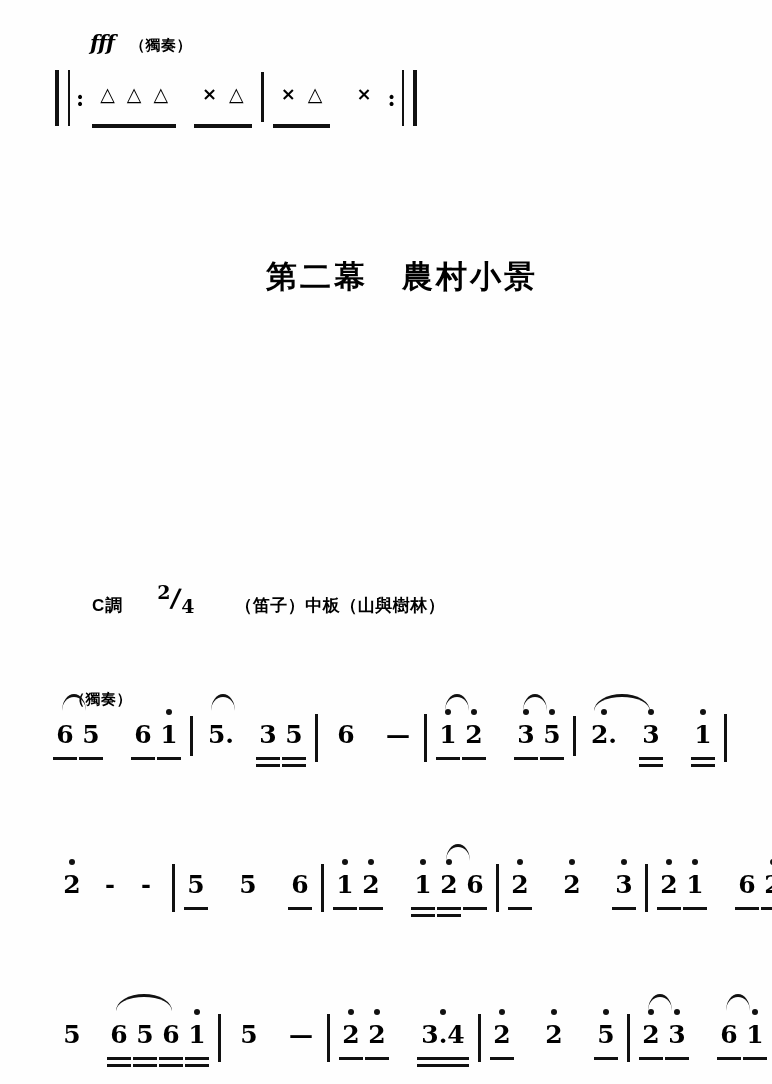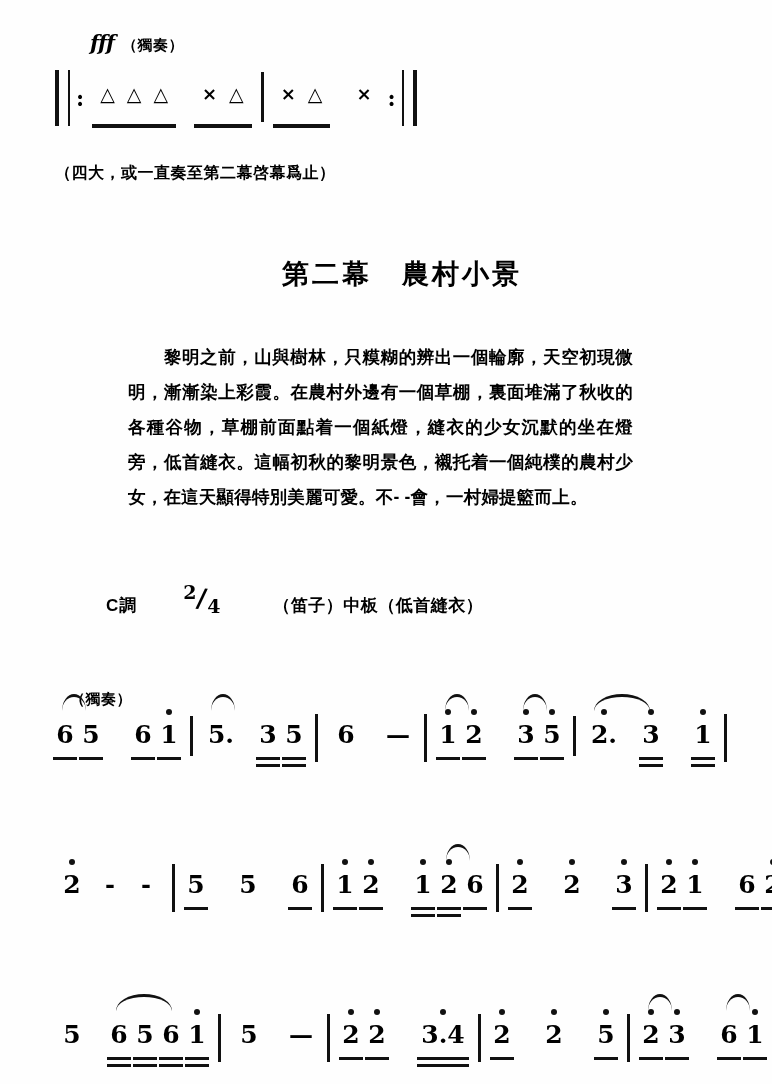--- a/index.html
+++ b/index.html
@@ -37,21 +37,21 @@
     top: 30px;
     width: 400px;
     height: 130px;
   }
   #dynamic-row {
     position: absolute;
     left: 35px;
     top: 0px;
     display: flex;
     align-items: baseline;
-    gap: 8px;
+    gap: 16px;
   }
   #dynamic-marking {
     font-family: "DejaVu Serif", "Liberation Serif", serif;
     font-weight: bold;
     font-style: italic;
     font-size: 21px;
     letter-spacing: -1px;
   }
   #dynamic-note {
     font-size: 15px;
@@ -124,21 +124,21 @@
     font-size: 16px;
   }
 
   
   #scene-title {
     position: absolute;
     left: 0;
     right: 0;
     top: 256px;
     text-align: center;
-    font-size: 27px;
+    font-size: 31px;
     font-weight: bold;
     letter-spacing: 3px;
     padding-left: 32px;
   }
 
   
   #stage-direction {
     position: absolute;
     left: 128px;
     top: 340px;
@@ -147,25 +147,25 @@
     line-height: 35px;
     text-align: justify;
     text-indent: 36px;
     font-weight: bold;
     letter-spacing: 0.2px;
   }
 
   
   #key-line {
     position: absolute;
-    left: 106px;
+    left: 92px;
     top: 585px;
     display: flex;
     align-items: center;
-    gap: 16px;
+    gap: 4px;
     font-size: 17px;
   }
   #key-signature {
     font-weight: bold;
     letter-spacing: 1px;
   }
   #time-signature {
     display: inline-block;
     position: relative;
     width: 48px;
@@ -328,34 +328,32 @@
 
       <span class="perc-group">
         <span class="perc-sym cross">×</span>
       </span>
 
       <span class="repeat-dots">:</span>
       <span class="barline-heavy right"></span>
     </div>
   </div>
 
-  <div id="perc-instruction" class="cjk">（四大，或一直奏至第二幕啓幕爲止）</div>
 
   <div id="scene-title" class="cjk">第二幕　農村小景</div>
 
-  <div id="stage-direction" class="cjk">黎明之前，山與樹林，只糢糊的辨出一個輪廓，天空初現微明，漸漸染上彩霞。在農村外邊有一個草棚，裏面堆滿了秋收的各種谷物，草棚前面點着一個紙燈，縫衣的少女沉默的坐在燈旁，低首縫衣。這幅初秋的黎明景色，襯托着一個純樸的農村少女，在這天顯得特別美麗可愛。不- -會，一村婦提籃而上。</div>
 
   <div id="key-line">
     <span id="key-signature" class="cjk">C調</span>
     <span id="time-signature">
       <span id="time-num">2</span>
       <span id="time-slash">/</span>
       <span id="time-den">4</span>
     </span>
-    <span id="tempo-text" class="cjk">（笛子）中板（低首縫衣）</span>
+    <span id="tempo-text" class="cjk">（笛子）中板（山與樹林）</span>
   </div>
 
   <div id="music-system">
 
     <span class="solo-label cjk">（獨奏）</span>
 
     <div class="music-line">
       <span class="measure">
         <span class="note">
           <span class="slur short"></span>

